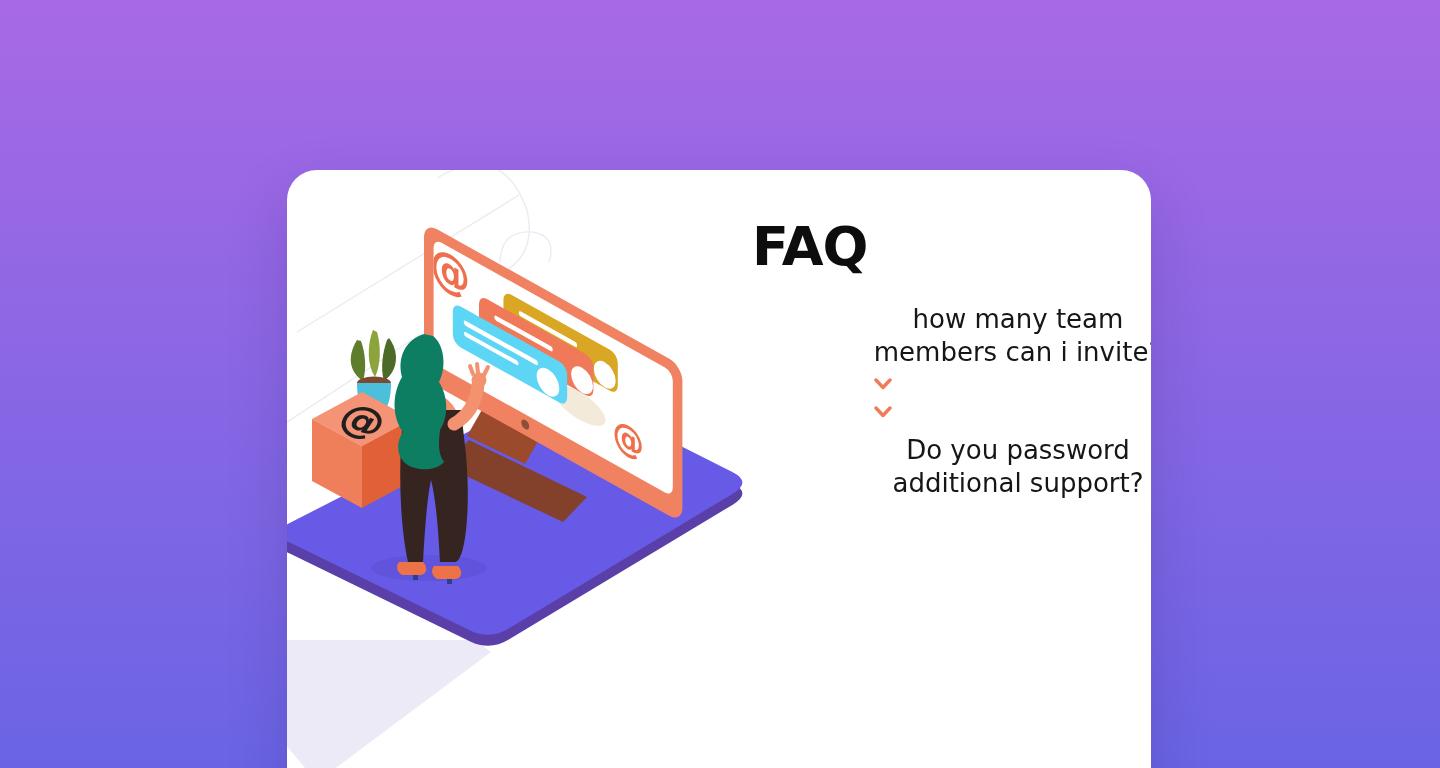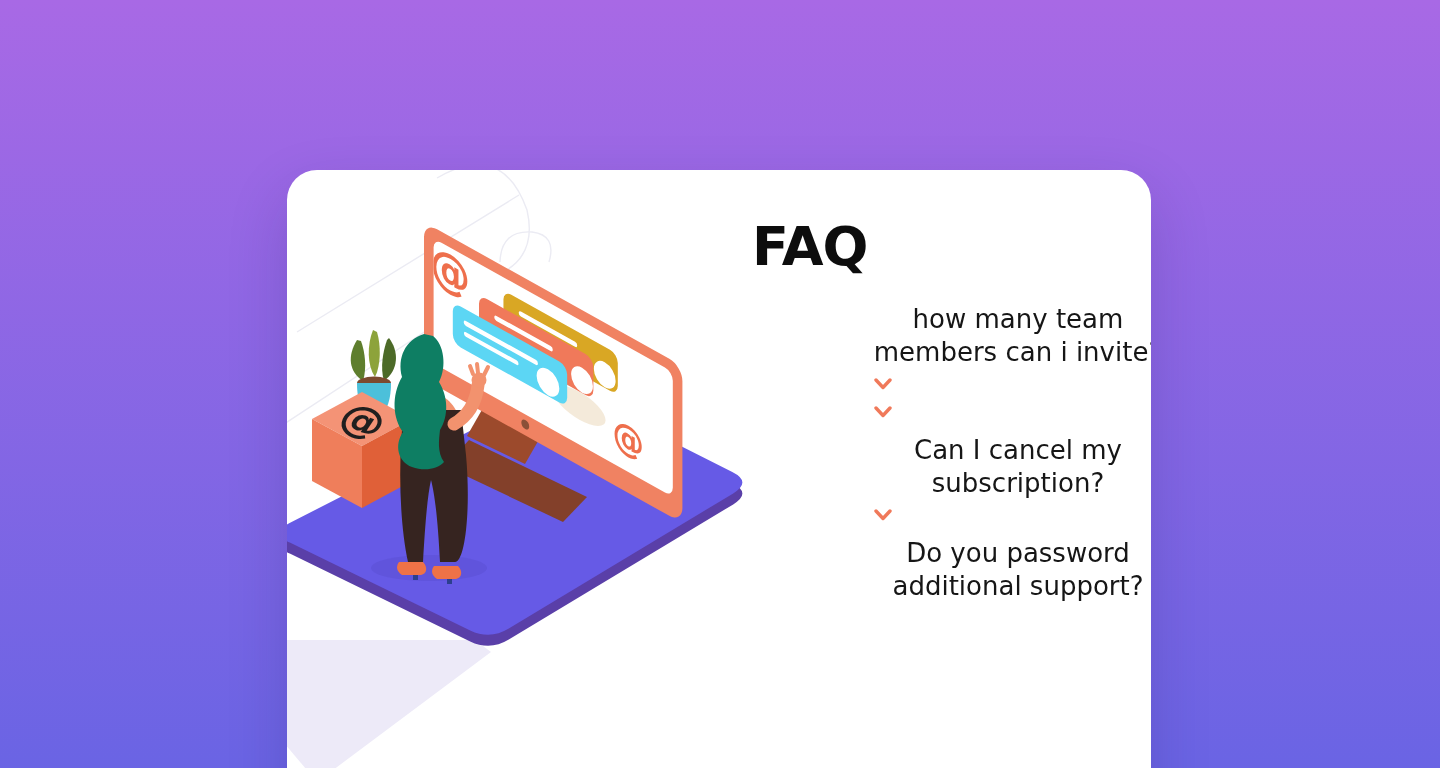--- a/index.html
+++ b/index.html
@@ -125,26 +125,20 @@
         </svg>
       </div>
 
       <div class="faq-item">
         <svg class="chev" width="18" height="12" viewBox="0 0 18 12">
           <polyline points="2,2 9,9.5 16,2" fill="none" stroke-width="3.4" stroke-linecap="round" stroke-linejoin="round" stroke="#f0795a"></polyline>
         </svg>
       </div>
 
 
-      <div class="faq-item">
-        <div class="faq-question" style="color: rgb(22, 22, 22);">Can I cancel my subscription?</div>
-        <svg class="chev" width="18" height="12" viewBox="0 0 18 12">
-          <polyline points="2,2 9,9.5 16,2" fill="none" stroke-width="3.4" stroke-linecap="round" stroke-linejoin="round" stroke="#f0795a"></polyline>
-        </svg>
-      </div>
 
       <div class="faq-item">
         <div class="faq-question" style="color: rgb(22, 22, 22);">Do you password additional support?</div>
 
       </div>
     </div>
 
   </div>
 </div>
 

